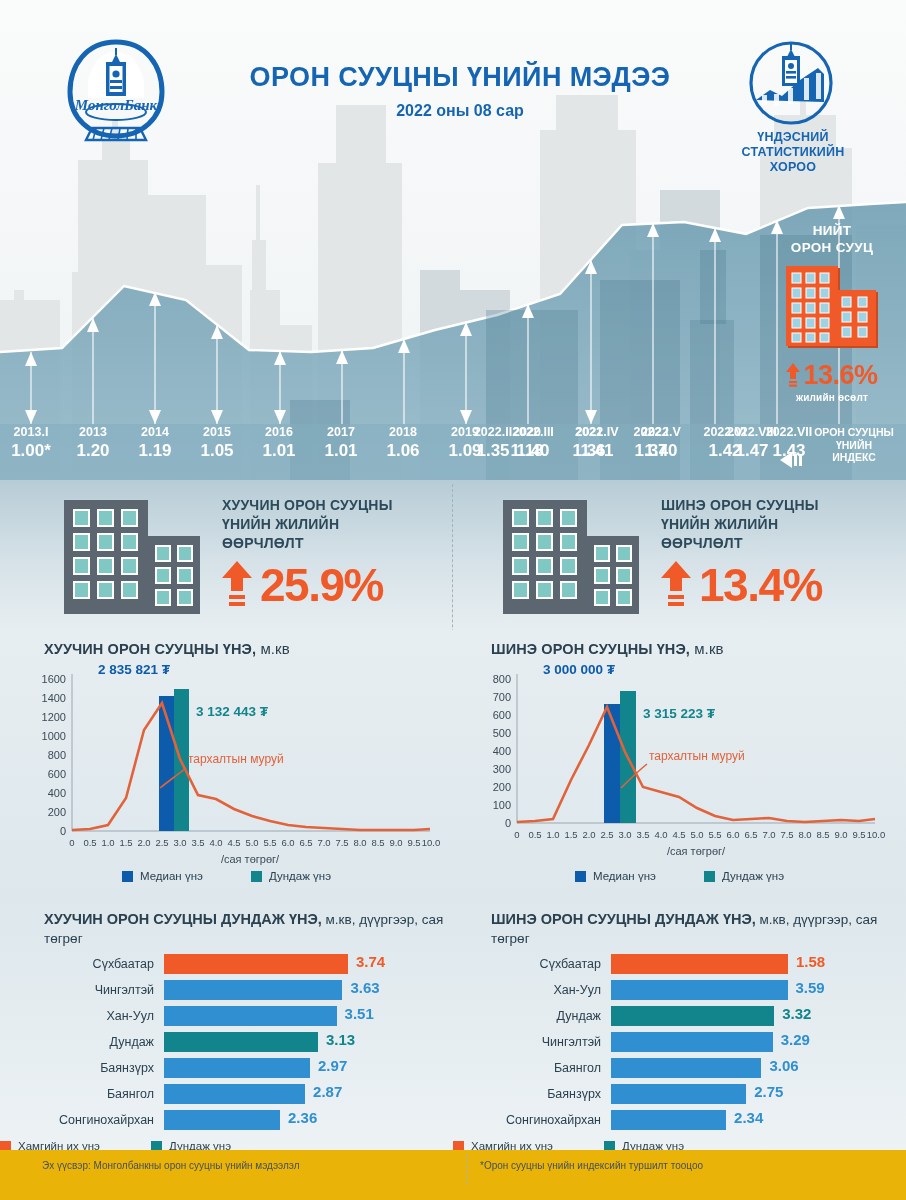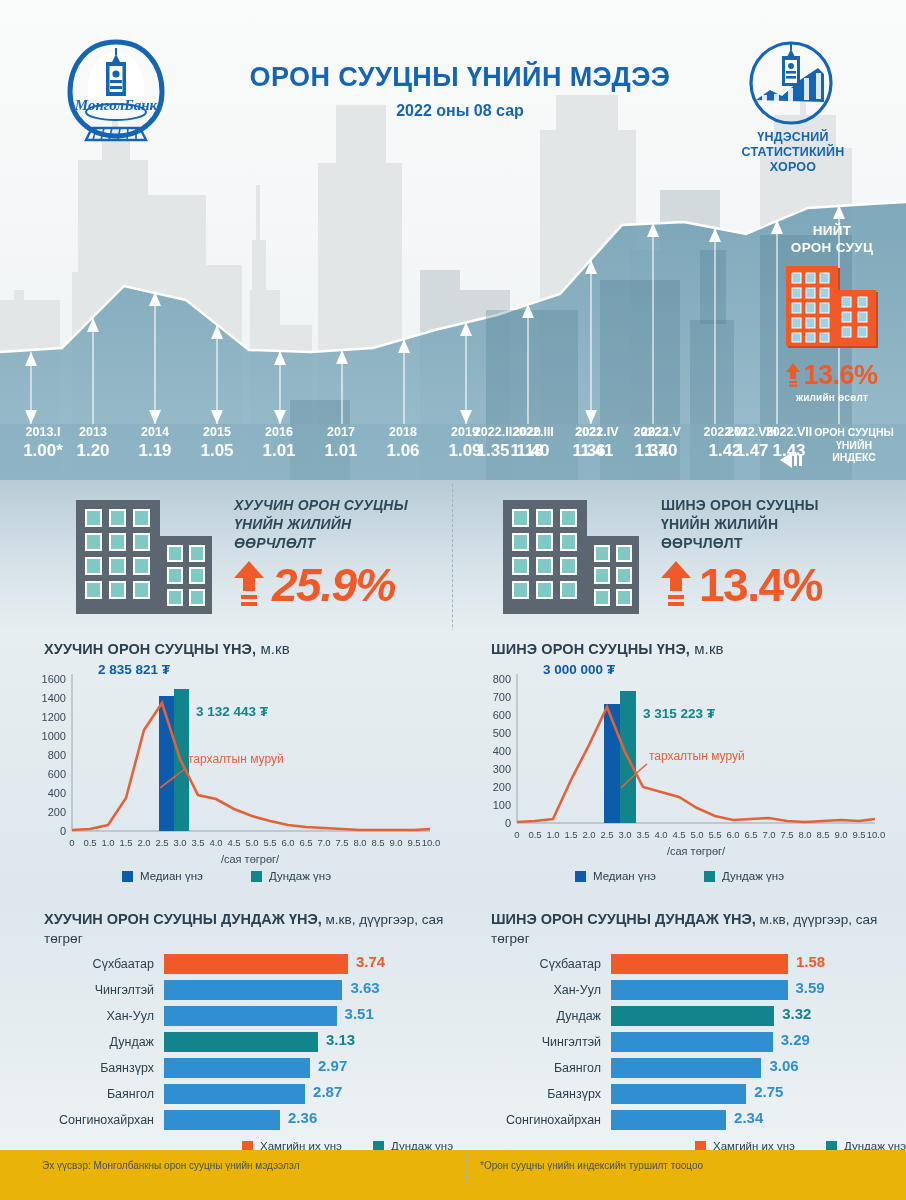--- a/index.html
+++ b/index.html
@@ -46,21 +46,21 @@
   .index-legend {
     position:absolute; left:806px; top:426px; width:96px; text-align:center;
     color:#ffffff; font-weight:bold; font-size:10.5px; line-height:12.5px;
   }
   .index-arrow { position:absolute; left:780px; top:452px; }
 
   
   .mid { position:absolute; left:0; top:480px; width:906px; height:150px;
          background:linear-gradient(180deg,#b8ccd6 0%, #d6e2e8 55%, #e7eef1 100%); }
   .mid-panel { position:absolute; top:0; width:453px; height:150px; }
-  .mid-left { left:12px;font-style:italic; }
+  .mid-left { left:0; }
   .mid-right { left:453px; }
   .mid-bldg { position:absolute; left:62px; top:18px; width:140px; height:118px; }
   .mid-text { position:absolute; left:222px; top:16px; width:220px;
               color:#2d4a5a; font-weight:bold; font-size:14px; line-height:19px; letter-spacing:.2px; }
   .mid-pct-row { position:absolute; left:222px; top:78px; display:flex; align-items:center; gap:8px; }
   .mid-pct { color:#f05a28; font-weight:bold; font-size:46px; letter-spacing:-1.5px; }
 
   .dashed-div { position:absolute; left:452px; top:484px; width:1px; height:690px;
                 border-left:1px dashed #9fb4bf; }
 
@@ -86,21 +86,21 @@
   .bars-title { position:absolute; left:44px; top:10px; width:400px; color:#2b4150;
                 font-weight:bold; font-size:14.5px; line-height:19px; }
   .bars-title .thin { font-weight:normal; font-size:13.5px; }
   .bar-rows { position:absolute; left:44px; top:52px; width:400px; }
   .bar-row { display:flex; align-items:center; height:23px; margin-bottom:3px; }
   .bar-name { width:120px; text-align:right; padding-right:10px; font-size:12.5px; color:#2b4150; }
   .bar-track { position:relative; flex:1; height:20px; }
   .bar-fill { position:absolute; left:0; top:0; height:20px; }
   .bar-val { position:absolute; top:-1px; font-size:15px; font-weight:bold; }
   .bars-legend { position:absolute; top:240px; left:0; width:453px;
-                 display:flex; justify-content:flex-end; gap:31px; font-size:11.5px; color:#2b4150; }
+                 display:flex; justify-content:flex-start; gap:51px; font-size:11.5px; color:#2b4150; }
 
   
   .footer { position:absolute; left:0; top:1150px; width:906px; height:50px; background:#eab308; }
   .footer-l { position:absolute; left:42px; top:10px; font-size:10px; color:#44515c; }
   .footer-r { position:absolute; left:480px; top:10px; font-size:10px; color:#44515c; }
 </style>
 </head>
 <body>
 
 <div class="page">
@@ -300,21 +300,21 @@
           <polygon points="7,0 14,9 10,9 10,16 4,16 4,9 0,9" fill="#f05a28"></polygon>
           <rect x="3" y="18" width="8" height="2.2" fill="#f05a28"></rect>
           <rect x="3" y="21.5" width="8" height="2.2" fill="#f05a28"></rect>
         </svg>
         <span class="total-pct">13.6%</span>
       </div>
       <div class="total-note">жилийн өсөлт</div>
     </div>
 
     <div class="timeline">
-      <div class="tl-item" style="left:12px;width:62px;">
+      <div class="tl-item" style="left:0px;width:62px;">
         <div class="tl-year">2013.I</div>
         <div class="tl-val">1.00*</div>
         </div>
       <div class="tl-item" style="left:62px;width:62px;">
         <div class="tl-year">2013</div>
         <div class="tl-val">1.20</div>
         </div>
       <div class="tl-item" style="left:124px;width:62px;">
         <div class="tl-year">2014</div>
         <div class="tl-val">1.19</div>

